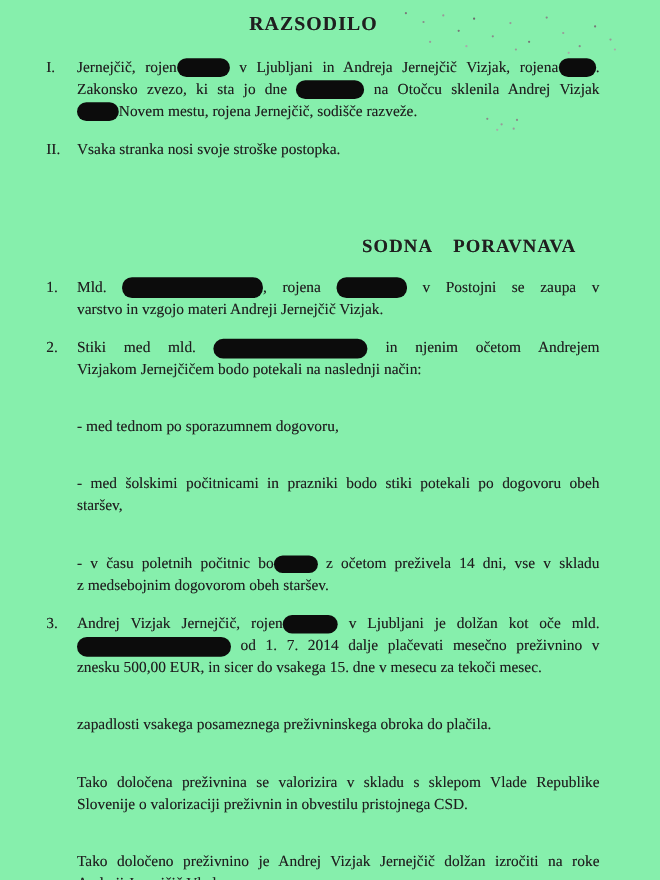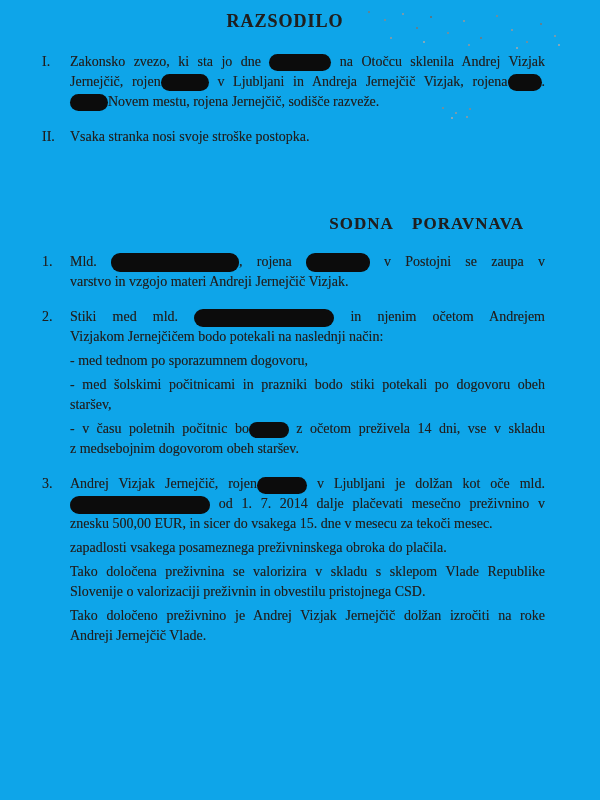--- a/index.html
+++ b/index.html
@@ -5,21 +5,21 @@
   html, body {
     margin: 0; padding: 0;
     width: 600px; height: 800px;
     overflow: hidden;
     background: #ffffff;
   }
   .page {
     position: relative;
     width: 600px; height: 800px;
     overflow: hidden;
-    background: #0ea5e9;
+    background: #86efac;
     font-family: "Liberation Serif", serif;
     font-size: 14px;
     color: #1f1f1f;
     text-shadow: 0 0 0.6px rgba(45,45,45,0.55);
   }
   .doc-title {
     margin: 9px 30px 0 0;
     text-align: center;
     font-size: 18px;
     font-weight: bold;
@@ -37,21 +37,21 @@
   }
   .sec-judgment   { margin: 19px 55px 0 42px; }
   .sec-settlement { margin: 16px 55px 0 42px; }
   .item { display: flex; }
   .item + .item { margin-top: 15px; }
   .marker {
     flex: 0 0 28px;
     line-height: 20px;
   }
   .body { flex: 1; min-width: 0; }
-  .para + .para { margin-top: 4px; }
+  .para + .para { margin-top: 32px; }
   .line {
     line-height: 20px;
     text-align: justify;
     text-align-last: justify;
   }
   .line.last { text-align-last: left; }
   .redaction {
     display: inline-block;
     background: #0c0c0c;
     border-radius: 9px;
@@ -87,22 +87,22 @@
   <span class="speck speck-title"></span>
   <span class="speck speck-para"></span>
 
   <h1 class="doc-title">RAZSODILO</h1>
 
   <section class="sec-judgment">
     <div class="item">
       <span class="marker">I.</span>
       <div class="body">
         <div class="para">
+            <div class="line"><span>Jernejčič, rojen</span><span class="redaction" style="width: 48px; height: 17px;"></span><span> v Ljubljani in Andreja Jernejčič Vizjak, rojena</span><span class="redaction" style="width: 34px; height: 17px;"></span><span>.</span></div>
             <div class="line"><span>Zakonsko zvezo, ki sta jo dne </span><span class="redaction" style="width: 62px; height: 17px;"></span><span> na Otočcu sklenila Andrej Vizjak</span></div>
-            <div class="line"><span>Jernejčič, rojen</span><span class="redaction" style="width: 48px; height: 17px;"></span><span> v Ljubljani in Andreja Jernejčič Vizjak, rojena</span><span class="redaction" style="width: 34px; height: 17px;"></span><span>.</span></div>
             <div class="line last"><span class="redaction" style="width: 38px; height: 17px;"></span><span>Novem mestu, rojena Jernejčič, sodišče razveže.</span></div>
           </div>
       </div>
     </div>
     <div class="item">
       <span class="marker">II.</span>
       <div class="body">
         <div class="para">
             <div class="line last"><span>Vsaka stranka nosi svoje stroške postopka.</span></div>
           </div>

